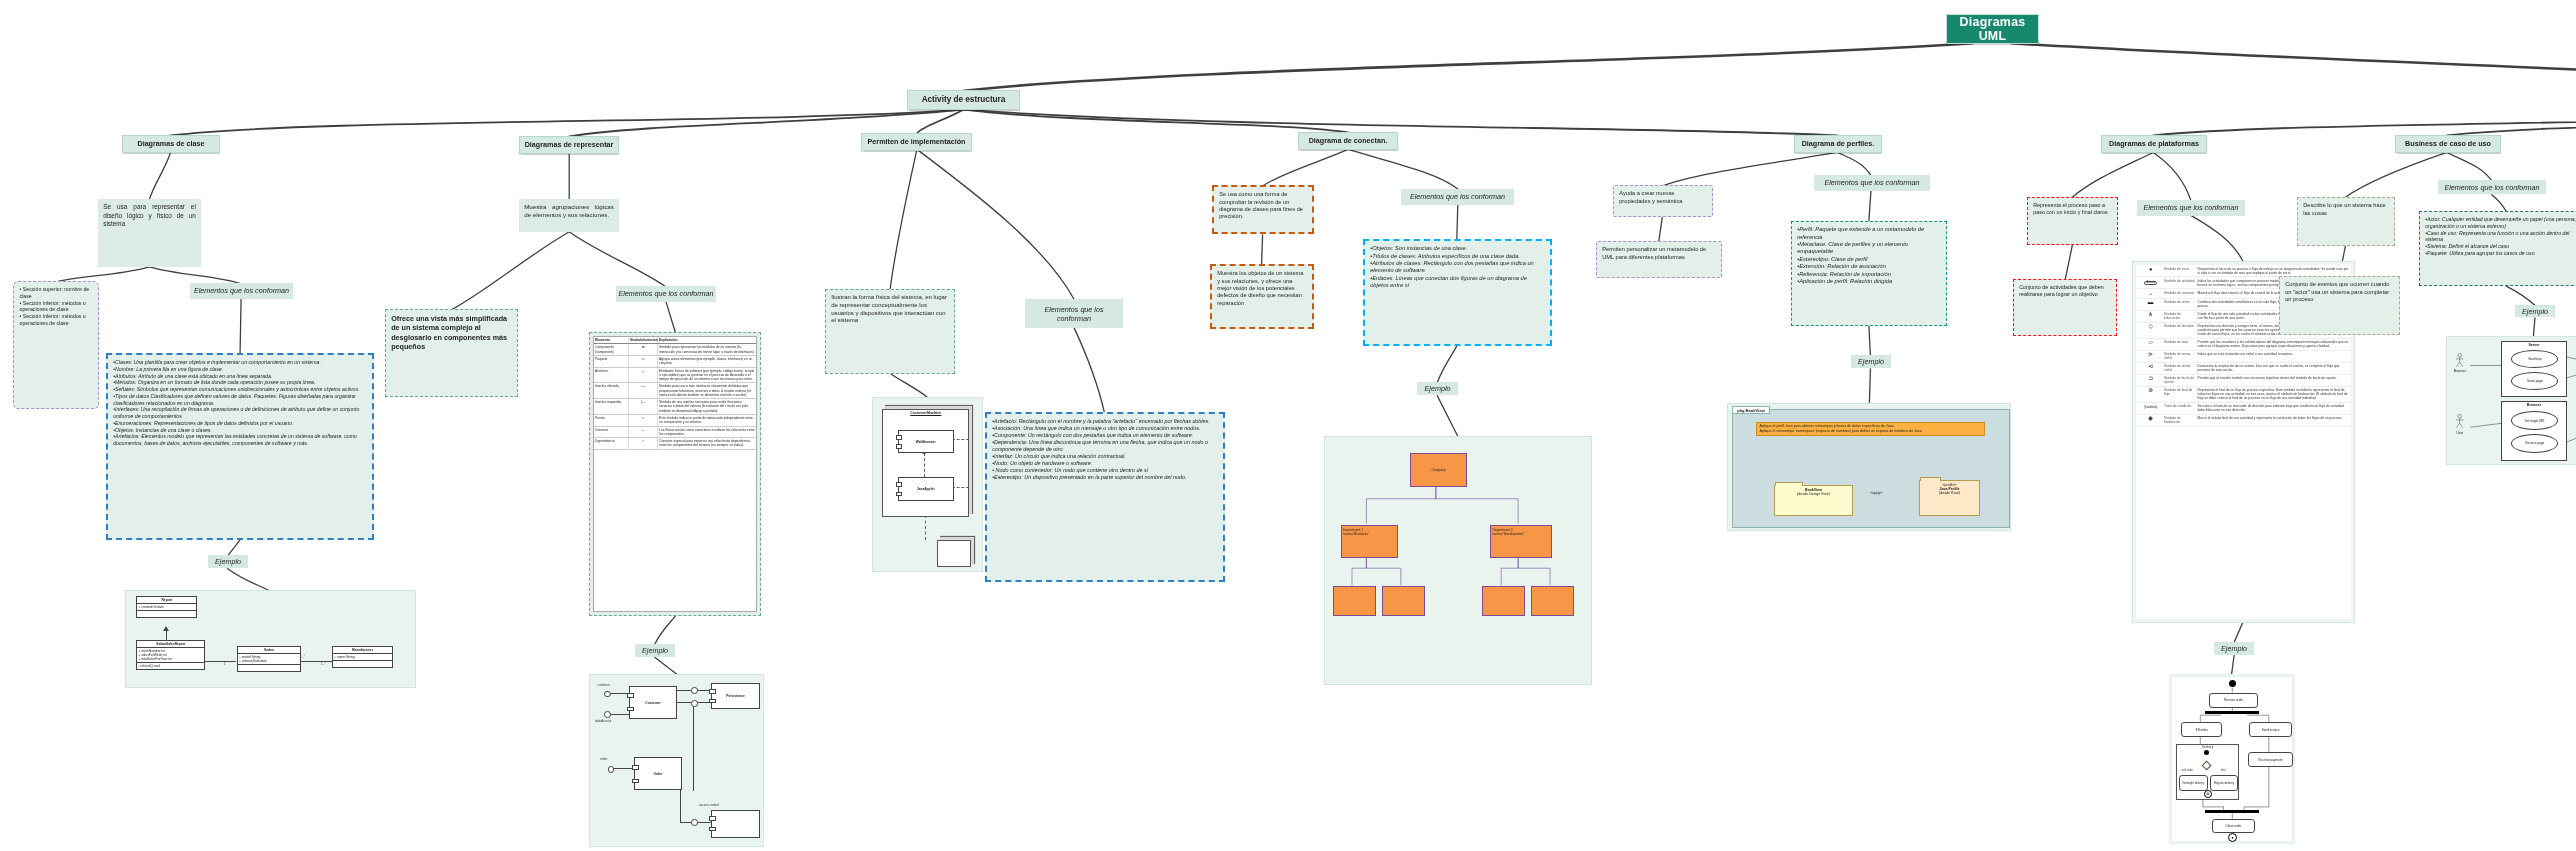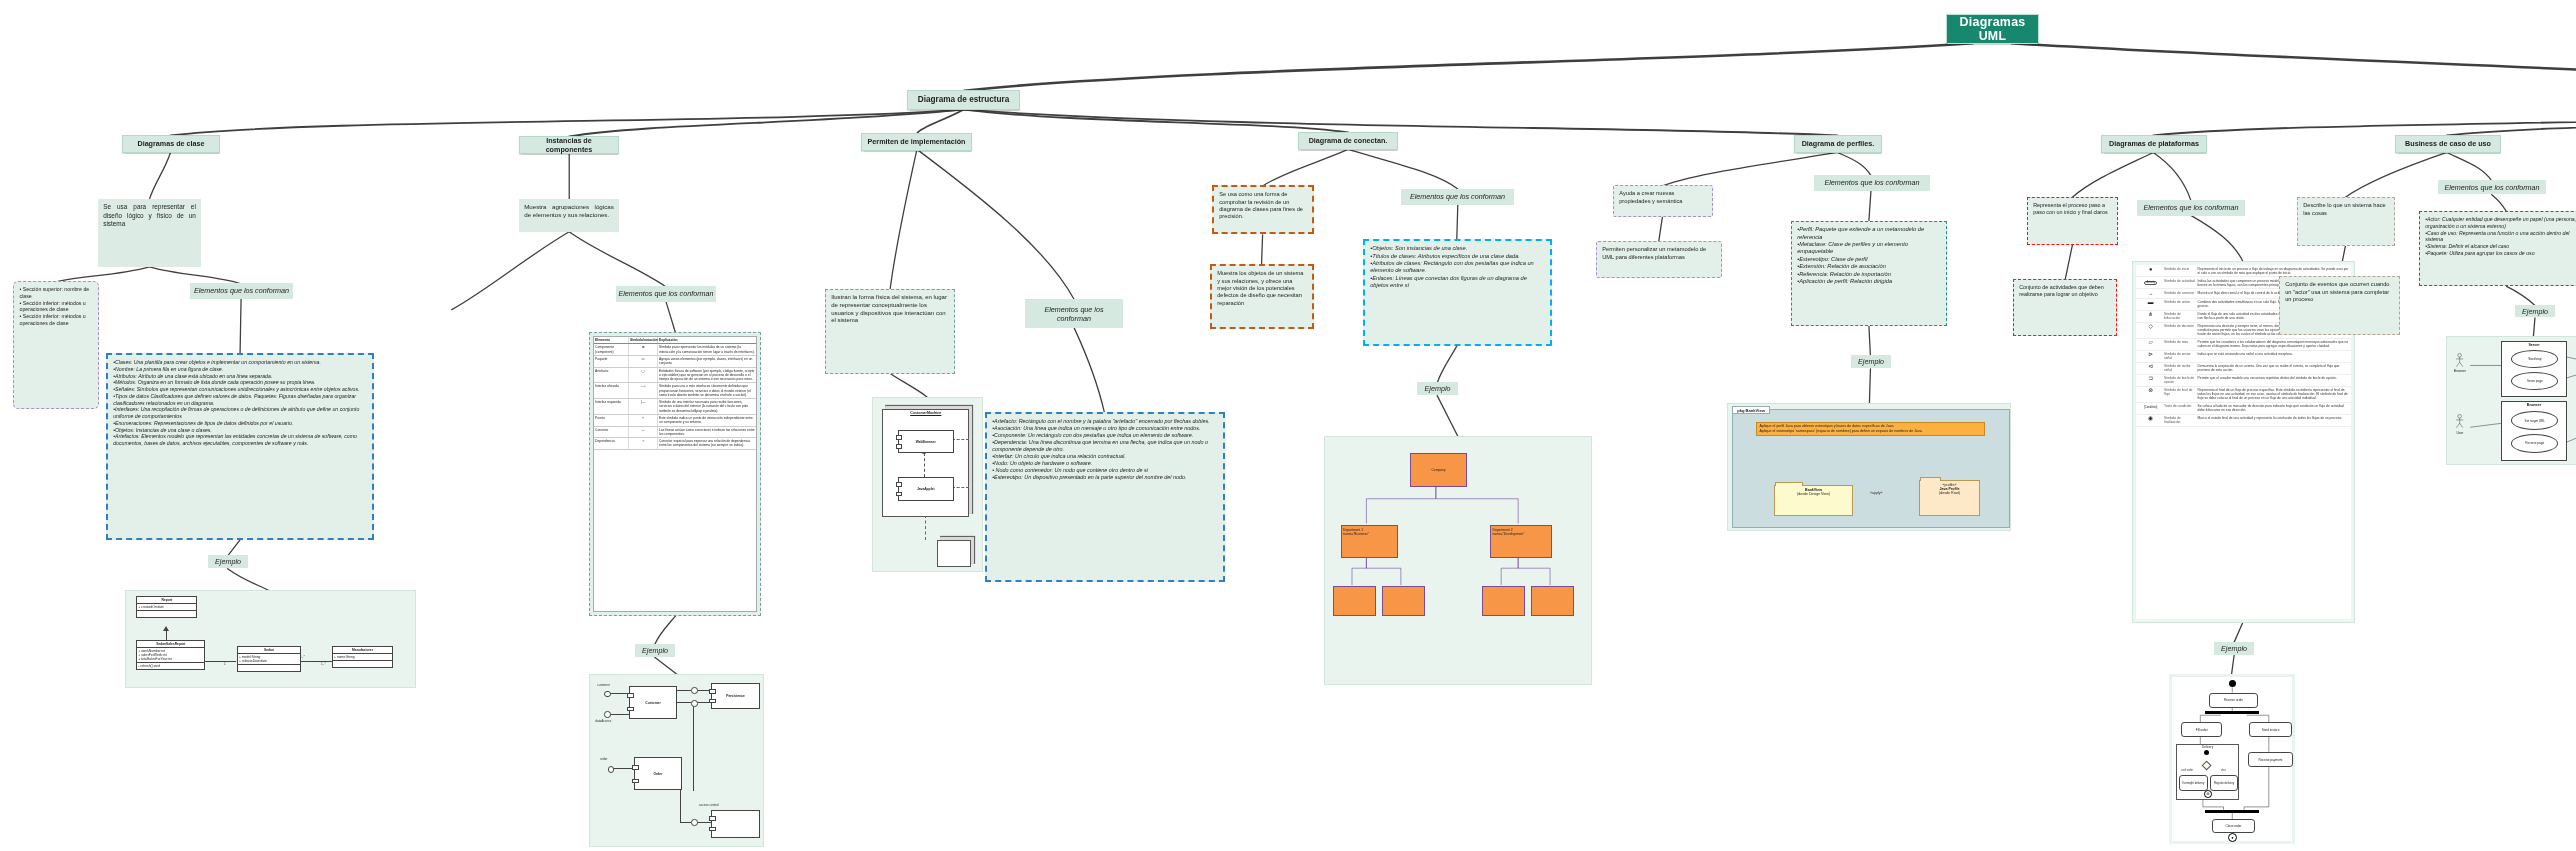--- a/index.html
+++ b/index.html
@@ -136,21 +136,21 @@
   <path d="M 6385,800 L 6385,861" stroke-width="2.5"></path>
   <path d="M 6840,296 C 6790,305 6740,315 6712,331" stroke-width="2.5"></path>
   <path d="M 6840,296 C 6950,305 7040,315 7078,331" stroke-width="2.5"></path>
   <path d="M 6712,406 L 6712,443" stroke-width="2.5"></path>
   <path d="M 7078,358 C 7050,368 7025,378 7003,391" stroke-width="2.5"></path>
   <path d="M 7003,675 L 7001,713" stroke-width="2.5"></path>
   <path d="M 7001,737 L 7002,775" stroke-width="2.5"></path>
 </svg>
 
 <div class="node rootnode" style="left:1946px;top:14.4px;width:93px;height:30px;">Diagramas UML</div>
-<div class="node branchnode" style="left:907px;top:90px;width:113px;height:19.6px;">Diagrama de estructura</div>
+<div class="node branchnode" style="left:907px;top:90px;width:113px;height:19.6px;">Activity de estructura</div>
 
 <div class="node" style="left:122px;top:135px;width:98px;height:17.5px;">Diagramas de clase</div>
 <div class="mintbox" style="left:98px;top:199px;width:103px;height:68px;font-size:6.4px;">Se usa para representar el diseño lógico y físico de un sistema</div>
 <div class="dash b-purple prelines" style="left:13.4px;top:281px;width:86px;height:128px;">• Sección superior: nombre de clase
 • Sección inferior: métodos u operaciones de clase
 • Sección inferior: métodos u operaciones de clase</div>
 <div class="elemlabel" style="left:190px;top:283px;width:103px;height:15.5px;">Elementos que los conforman</div>
 <div class="dash b-blue prelines" style="left:106px;top:353px;width:268px;height:187px;">•Clases: Una plantilla para crear objetos e implementar un comportamiento en un sistema.
 •Nombre: La primera fila en una figura de clase.
 •Atributos: Atributo de una clase está ubicado en una línea separada.
@@ -188,22 +188,23 @@
   </div>
   <div class="vline" style="left:40px;top:40px;height:9.3px;"></div>
   <div style="position:absolute;left:37px;top:35px;width:0;height:0;border-left:3.1px solid transparent;border-right:3.1px solid transparent;border-bottom:5.2px solid #444;z-index:2;"></div>
   <div class="hline" style="left:77px;top:70px;width:33px;"></div>
   <div class="tinylabel" style="left:98px;top:71px;">1</div>
   <div class="hline" style="left:173px;top:70px;width:33px;"></div>
   <div class="tinylabel" style="left:174px;top:64px;">1..*</div>
   <div class="tinylabel" style="left:195px;top:71px;">1..*</div>
 </div>
 
-<div class="node" style="left:519px;top:136px;width:100px;height:17.5px;">Instancias de componentes</div>
+<div class="node" style="left:519px;top:136px;width:100px;height:17.5px;">Diagramas de representar</div>
 <div class="mintbox" style="left:519px;top:199px;width:100px;height:33px;">Muestra agrupaciones lógicas de elementos y sus relaciones.</div>
+<div class="dash b-teal" style="left:385px;top:309px;width:133px;height:88px;font-size:7.2px;font-weight:bold;">Ofrece una vista más simplificada de un sistema complejo al desglosarlo en componentes más pequeños</div>
 <div class="elemlabel" style="left:616px;top:286px;width:100px;height:15.5px;">Elementos que los conforman</div>
 <div class="dash b-teal" style="left:589px;top:332px;width:172px;height:284px;">
   <div class="minitable" id="comp-table">
         <div class="row hdr">
           <div class="c1">Elemento</div>
           <div class="c2">Símbolo/notación</div>
           <div class="c3">Explicación</div>
         </div>
         <div class="row">
           <div class="c1">Componente (component)</div>

